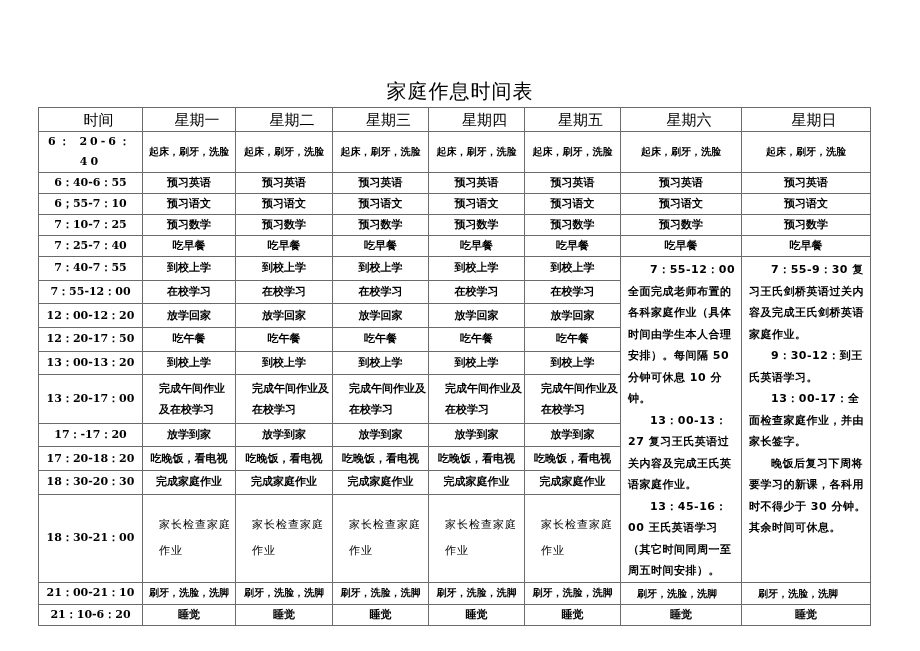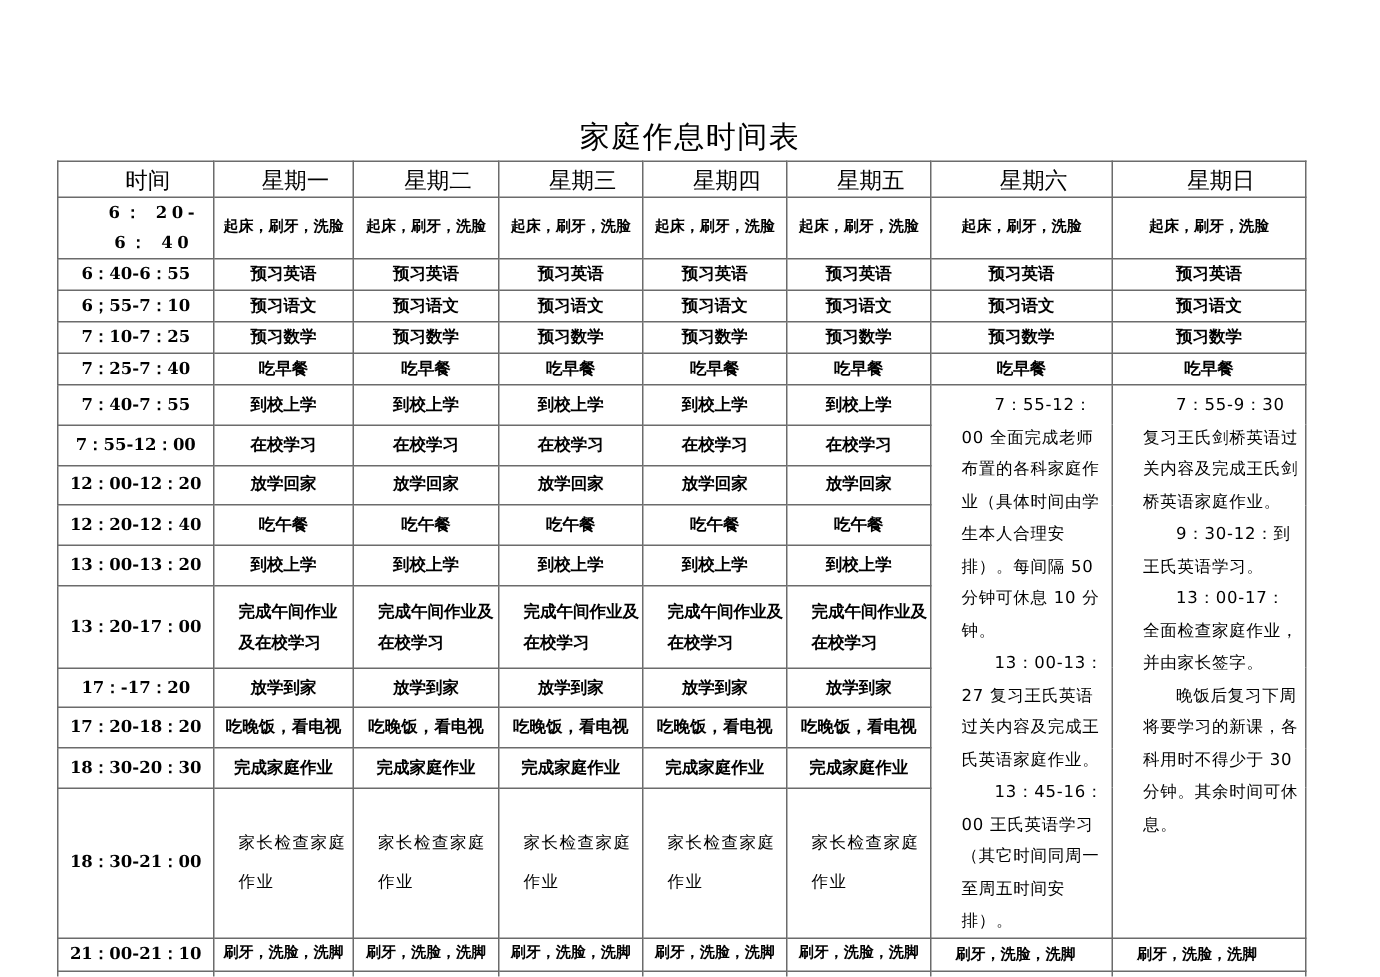--- a/index.html
+++ b/index.html
@@ -6,25 +6,25 @@
   body { width: 920px; height: 651px; position: relative; overflow: hidden;
          font-family: "DejaVu Sans", "Liberation Sans", sans-serif; color: #000; }
   .title { position: absolute; left: 0; width: 920px; top: 78px; text-align: center;
            font-size: 20px; letter-spacing: 1px; font-family: "DejaVu Sans", sans-serif; }
   table { position: absolute; left: 38px; top: 107px; border-collapse: collapse;
           table-layout: fixed; width: 832px; }
   td, th { border: 1px solid #6b6b6b; padding: 0; text-align: center; vertical-align: middle;
            font-size: 11px; font-weight: bold; line-height: 20px; overflow: hidden; }
   th { font-weight: normal; font-size: 15px; height: 23px; padding-left: 16px; }
   td.time { font-family: "DejaVu Serif", "Liberation Serif", serif; font-size: 11px; }
-  td.first-time { letter-spacing: 3px; padding-left: 24px; }
+  td.first-time { letter-spacing: 3px; }
   td.small { font-size: 10px; }
   td.left { text-align: left; padding-left: 16px; line-height: 21px; }
-  td.para { text-align: left; vertical-align: top; font-weight: normal; font-size: 11px;
-            line-height: 21.5px; padding: 2px 3px 0 20px; letter-spacing: 0.5px; }
+  td.para { text-align: left; vertical-align: top; font-weight: bold; font-size: 11px;
+            line-height: 21.5px; padding: 2px 3px 0 7px; letter-spacing: 0.5px; }
   td.para p { margin: 0; text-indent: 2em; }
   tr.r { height: 21px; }
   tr.r2 { height: 41px; }
   tr.tall { height: 78px; }
 </style>
 </head>
 <body>
 
 <div class="title">家庭作息时间表</div>
 
@@ -134,21 +134,21 @@
     </tr>
     <tr class="r">
       <td class="time">12：00-12：20</td>
       <td>放学回家</td>
       <td>放学回家</td>
       <td>放学回家</td>
       <td>放学回家</td>
       <td>放学回家</td>
     </tr>
     <tr class="r">
-      <td class="time">12：20-12：40</td>
+      <td class="time">12：20-17：50</td>
       <td>吃午餐</td>
       <td>吃午餐</td>
       <td>吃午餐</td>
       <td>吃午餐</td>
       <td>吃午餐</td>
     </tr>
     <tr class="r">
       <td class="time">13：00-13：20</td>
       <td>到校上学</td>
       <td>到校上学</td>

